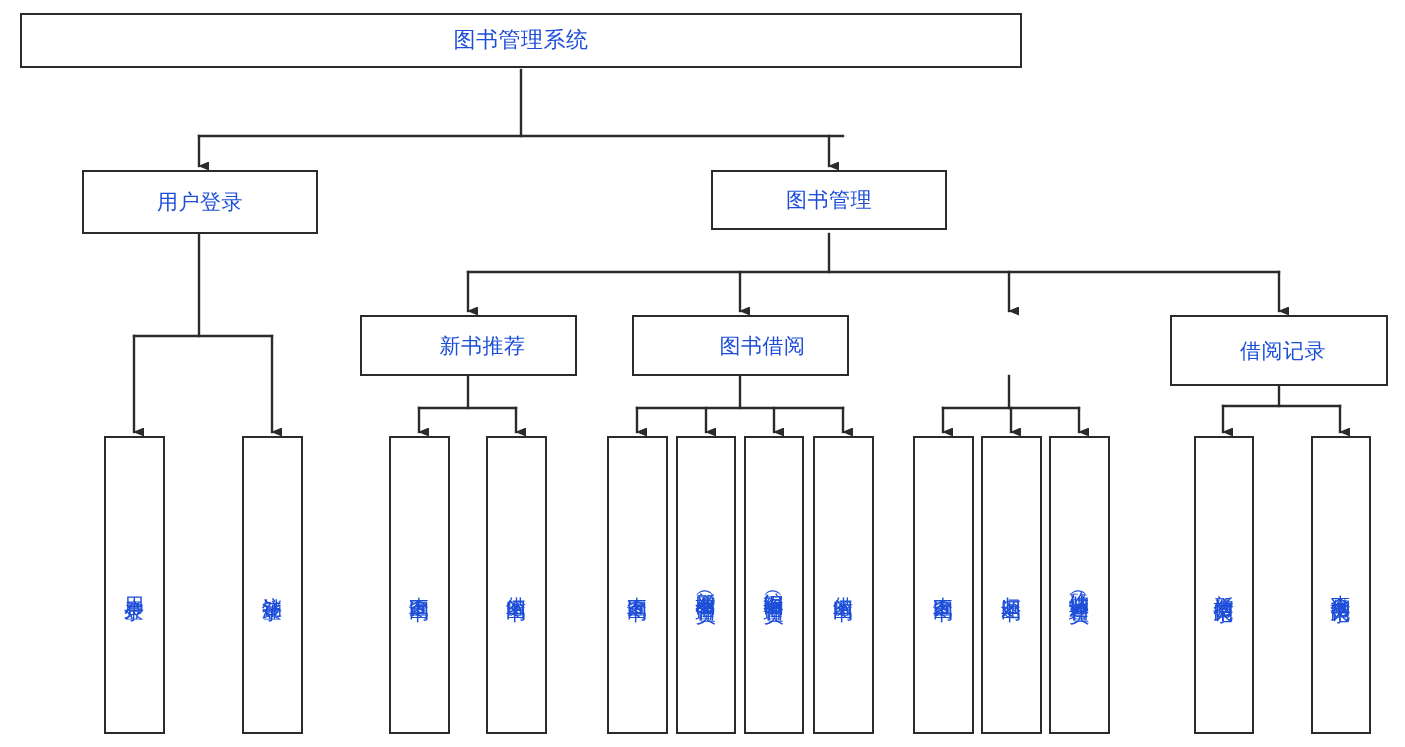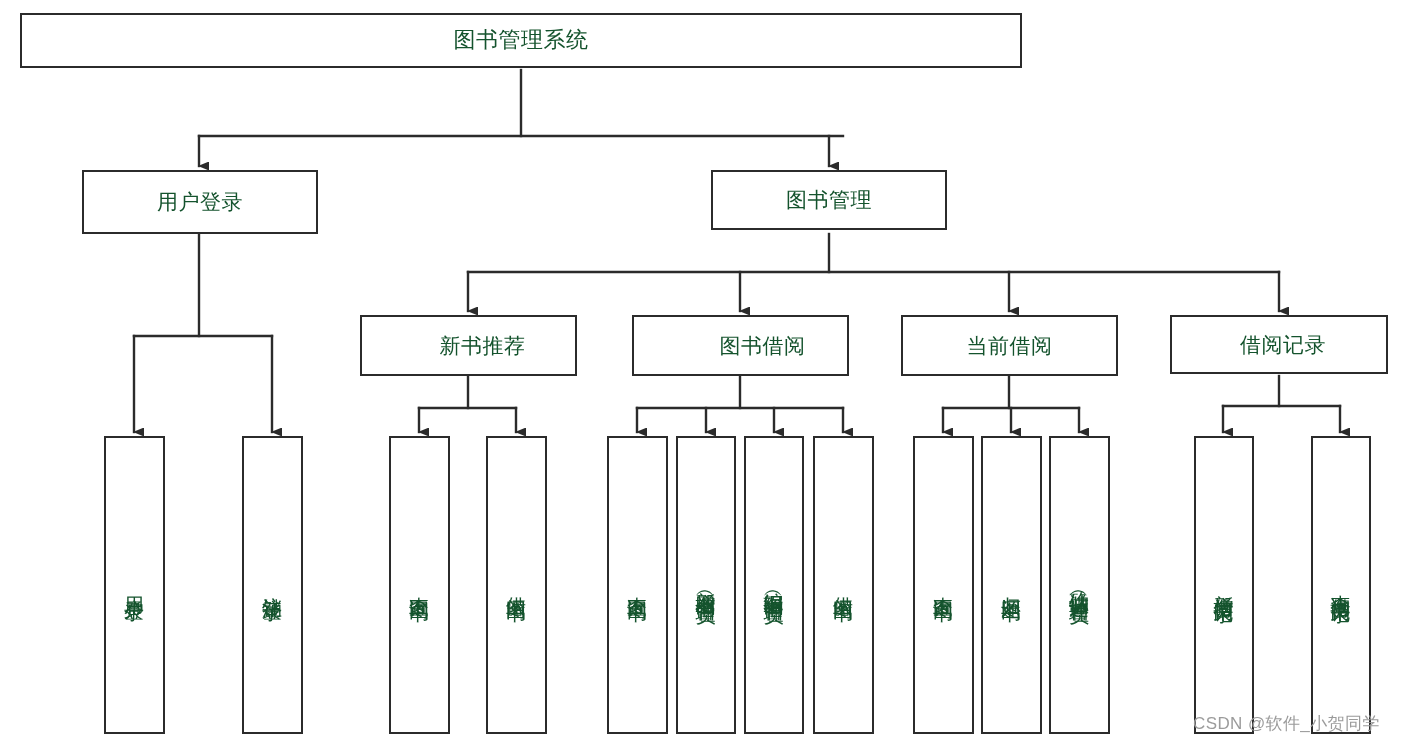--- a/index.html
+++ b/index.html
@@ -32,21 +32,21 @@
     background: #ffffff;
     display: flex;
     align-items: center;
     justify-content: center;
     color: #1a1a1a;
   }
   .node-label {
     display: block;
     text-align: right;
     line-height: 1.12;
-    color: #14532d;
+    color: #1d4ed8;
     white-space: nowrap;
   }
   .node-h .node-label {
     font-size: 21px;
     letter-spacing: 0.5px;
   }
   .node-v {
     align-items: center;
     justify-content: center;
   }
@@ -135,24 +135,21 @@
   <div class="node-box node-h" style="left:711px; top:170px; width:236px; height:60px;">
     <span class="node-label">图书管理</span>
   </div>
 
   <div class="node-box node-h" style="left:360px; top:315px; width:217px; height:61px;padding-left:28px;">
     <span class="node-label">新书推荐</span>
   </div>
   <div class="node-box node-h" style="left:632px; top:315px; width:217px; height:61px;padding-left:44px;">
     <span class="node-label">图书借阅</span>
   </div>
-  <div class="node-box node-h" style="left:901px; top:315px; width:217px; height:61px;">
-    <span class="node-label">当前借阅</span>
-  </div>
-  <div class="node-box node-h" style="left:1170px; top:315px; width:218px; height:59px;padding-left:8px;">
+  <div class="node-box node-h" style="left:1170px; top:315px; width:218px; height:71px;padding-left:8px;">
     <span class="node-label">借阅记录</span>
   </div>
 
   <div class="node-box node-v" style="left:104px; top:436px; width:61px; height:298px;">
     <span class="node-label">用户登录</span>
   </div>
   <div class="node-box node-v" style="left:242px; top:436px; width:61px; height:298px;">
     <span class="node-label">注销登录</span>
   </div>
 
@@ -186,14 +183,13 @@
     <span class="node-label">确认归还（管理员）</span>
   </div>
 
   <div class="node-box node-v" style="left:1194px; top:436px; width:60px; height:298px;">
     <span class="node-label">新增借阅记录</span>
   </div>
   <div class="node-box node-v" style="left:1311px; top:436px; width:60px; height:298px;">
     <span class="node-label">查询借阅记录</span>
   </div>
 
-  <div class="watermark">CSDN @软件_小贺同学</div>
 </div>
 
 </body></html>

